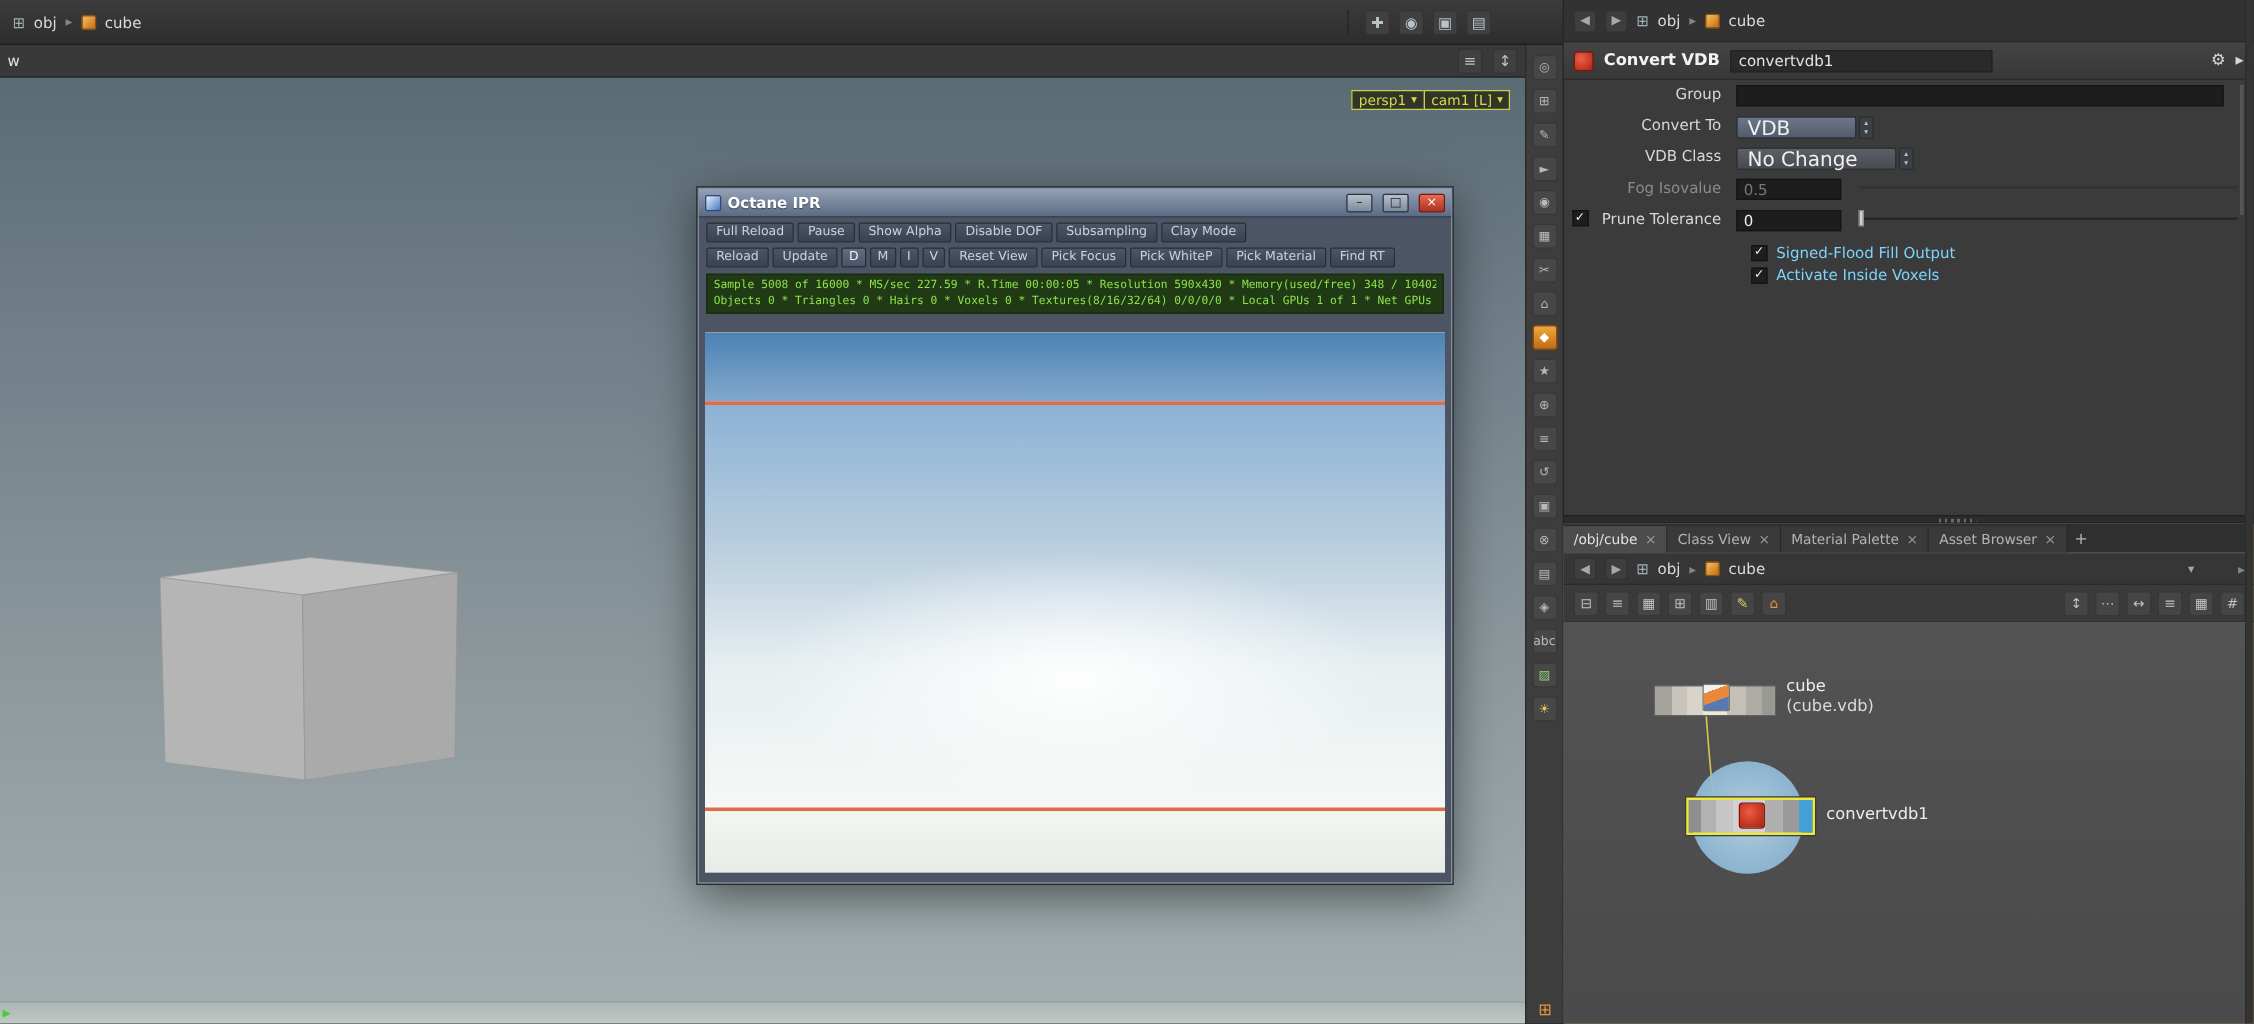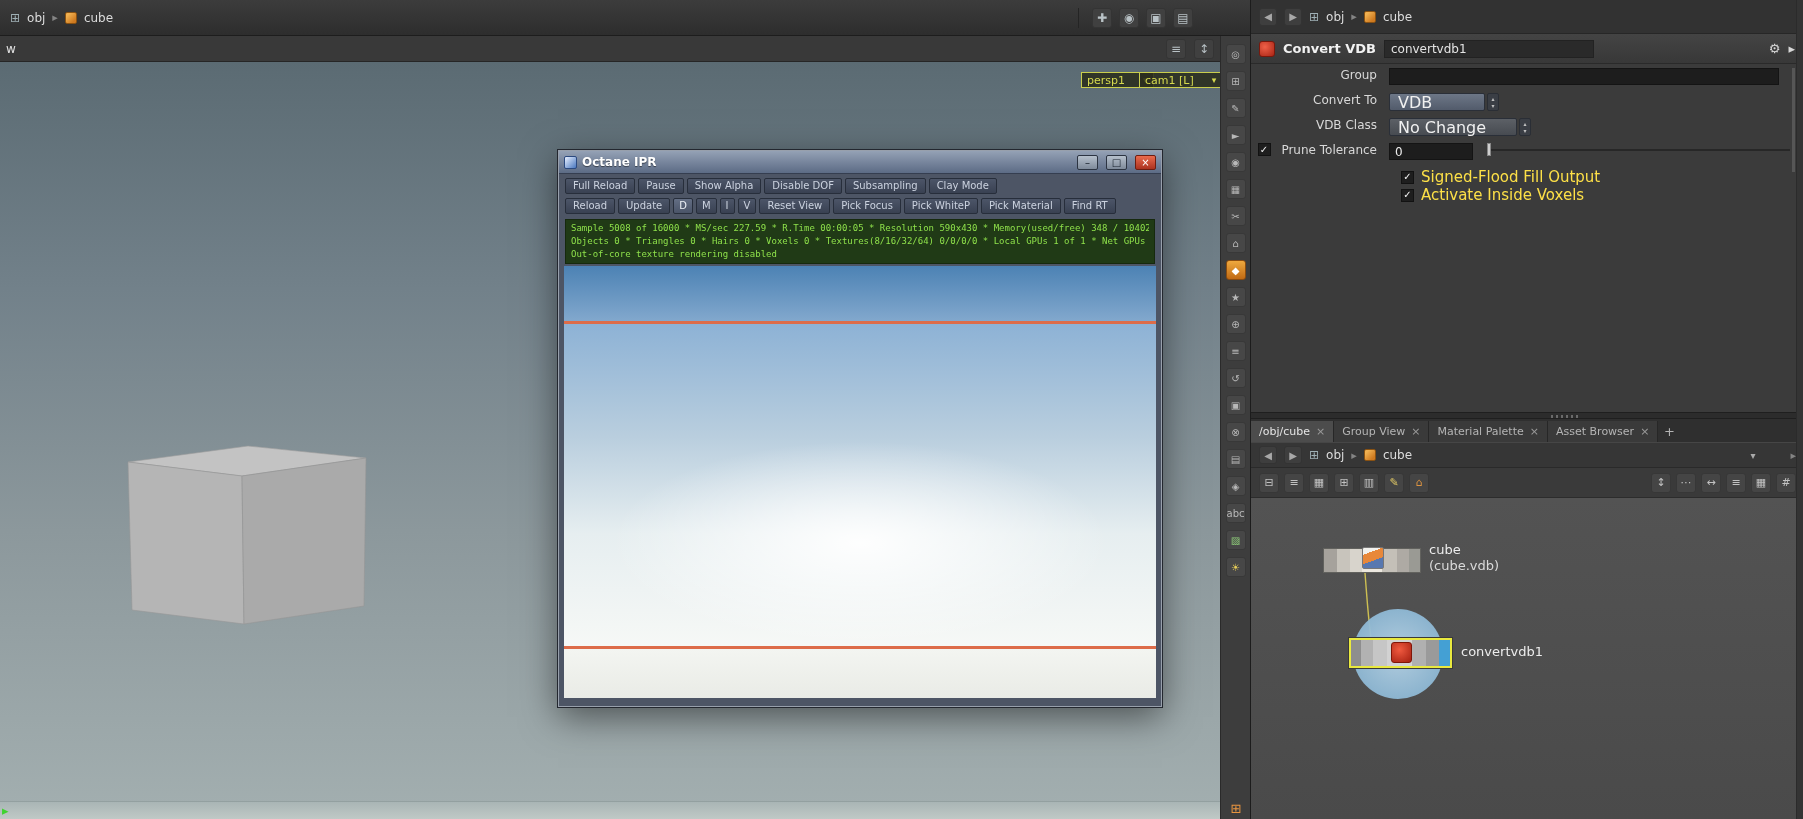--- a/index.html
+++ b/index.html
@@ -14,21 +14,21 @@
 .cube-glyph{width:12px;height:12px;border-radius:2px;background:linear-gradient(135deg,#f0b050 20%,#cf7a20 80%);border:1px solid #8a5212}
 .tt-field{flex:1;height:20px;border-right:1px solid #242424;margin:0 6px}
 .tbar-icon{width:20px;height:20px;display:flex;align-items:center;justify-content:center;color:#b9c2c6;font-size:12px;border-radius:3px;background:#404040;border:1px solid #343434}
 
 .second-bar{position:absolute;left:0;top:36px;width:1220px;height:26px;background:#393939;border-bottom:1px solid #262626;display:flex;align-items:center;gap:8px;padding:0 6px;z-index:5}
 .second-label{color:#e2e2e2}
 .sb-spacer{flex:1}
 
 .viewport{position:absolute;left:0;top:62px;width:1220px;height:757px;background:linear-gradient(180deg,#5b6b73 0%,#72818a 30%,#8c989c 62%,#a3afb0 100%);overflow:hidden}
 .vp-bottom{position:absolute;left:0;bottom:0;width:100%;height:18px;background:linear-gradient(#a9b5b5,#c0c9c6);border-top:1px solid #93a0a0}
-.vp-chip{position:absolute;top:10px;height:16px;background:rgba(42,46,30,.88);border:1px solid #c9ce4d;color:#d6da4e;font-size:11px;display:flex;align-items:center;gap:18px;padding:0 5px;white-space:nowrap}
+.vp-chip{position:absolute;top:10px;height:16px;background:rgba(42,46,30,.88);border:1px solid #c9ce4d;color:#d6da4e;font-size:11px;display:flex;align-items:center;gap:4px;padding:0 5px;white-space:nowrap}
 .vp-chip .caret{font-size:9px;color:#d6da4e}
 .marker{position:absolute;left:2px;bottom:1px;color:#3fd32f;font-size:13px;z-index:3}
 
 .side-strip{position:absolute;left:1220px;top:36px;width:30px;height:783px;background:#3d3d3d;border-left:1px solid #2a2a2a;display:flex;flex-direction:column;align-items:center;padding-top:8px;gap:7px;z-index:5}
 .ss-icon{width:20px;height:20px;border-radius:3px;background:#474747;border:1px solid #383838;color:#b8b8b8;font-size:10px;display:flex;align-items:center;justify-content:center;flex:none}
 .ss-icon.hl{background:linear-gradient(#efa93e,#c06a14);color:#fff;border-color:#8a4c10}
 .ss-icon.green{color:#8cc878}
 .ss-icon.yellow{color:#e8ce58}
 .ss-quick{position:absolute;bottom:3px;left:5px;width:20px;height:16px;color:#e89540;font-size:13px;display:flex;align-items:center;justify-content:center}
 
@@ -72,21 +72,21 @@
 .dd-gray{background:linear-gradient(#5c6066,#474b51)}
 .stepper{display:flex;flex-direction:column;justify-content:center;margin-left:2px;height:18px;width:12px;background:#3a3e45;border:1px solid #2a2e35;border-radius:2px}
 .stepper span{font-size:6px;line-height:7px;color:#c0c0c0;text-align:center}
 .slider{flex:1;height:13px;margin:0 13px 0 14px;position:relative}
 .slider .track{position:absolute;left:0;right:0;top:6px;height:2px;background:#272727}
 .prow.dim .track{background:#333}
 .slider .handle{position:absolute;left:0;top:0;width:4px;height:13px;background:#cfcfcf;border:1px solid #888}
 .chk{width:13px;height:13px;background:#1e1e1e;border:1px solid #121212;display:flex;align-items:center;justify-content:center;flex:none}
 .chk .m{color:#f2f2f2;font-size:10px;line-height:10px}
 .toggle-row{display:flex;align-items:center;height:18px;padding-left:150px;gap:7px}
-.toggle-label{color:#fde047;font-size:15px;white-space:nowrap}
+.toggle-label{color:#7dd3fc;font-size:12px;white-space:nowrap}
 .pp-scroll{position:absolute;right:8px;top:68px;width:3px;height:104px;background:#565656}
 .pane-divider{position:absolute;left:0;top:412px;width:553px;height:7px;background:#2c2c2c;border-top:1px solid #1f1f1f;border-bottom:1px solid #1f1f1f}
 .grip{position:absolute;left:300px;top:2px;width:30px;height:3px;background:repeating-linear-gradient(90deg,#6a6a6a 0 2px,transparent 2px 5px)}
 
 .net-pane{position:absolute;left:0;top:419px;width:553px;height:400px;background:#fdba74}
 .tabs{height:23px;background:#2f2f2f;display:flex;align-items:flex-end}
 .tab{height:21px;display:flex;align-items:center;gap:6px;padding:0 8px;font-size:11px;background:#3a3a3a;color:#b4b4b4;border-right:1px solid #272727;white-space:nowrap}
 .tab.active{background:#4c4c4c;color:#e4e4e4}
 .tab .x{color:#9a9a9a;font-size:11px}
 .tab-add{width:22px;height:21px;display:flex;align-items:center;justify-content:center;color:#b4b4b4;font-size:13px}
@@ -202,21 +202,20 @@
       <span class="obtn sm">V</span>
       <span class="obtn">Reset View</span>
       <span class="obtn">Pick Focus</span>
       <span class="obtn">Pick WhiteP</span>
       <span class="obtn">Pick Material</span>
       <span class="obtn">Find RT</span>
     </div>
     <div class="o-status">
       <div>Sample 5008 of 16000 * MS/sec 227.59 * R.Time 00:00:05 * Resolution 590x430 * Memory(used/free) 348 / 10402 [MB]</div>
       <div>Objects 0 * Triangles 0 * Hairs 0 * Voxels 0 * Textures(8/16/32/64) 0/0/0/0 * Local GPUs 1 of 1 * Net GPUs 0 of 0</div>
-      <div>Out-of-core texture rendering disabled</div>
     </div>
     <div class="o-render">
       <div class="band-a"></div>
       <div class="hl1"></div>
       <div class="band-b"></div>
       <div class="hl2"></div>
       <div class="band-c"></div>
     </div>
   </div>
 
@@ -258,20 +257,28 @@
       </div>
       <div class="prow">
         <span class="gutter"></span>
         <span class="plabel">VDB Class</span>
         <span class="dropdown dd-gray" style="width:128px">No Change</span>
         <span class="stepper">
           <span>▴</span>
           <span>▾</span>
         </span>
       </div>
+      <div class="prow dim">
+        <span class="gutter"></span>
+        <span class="plabel">Fog Isovalue</span>
+        <span class="pfield dim" style="width:84px">0.5</span>
+        <span class="slider">
+            <span class="track"></span>
+          </span>
+      </div>
       <div class="prow">
         <span class="gutter">
           <span class="chk">
               <span class="m">✓</span>
             </span>
         </span>
         <span class="plabel">Prune Tolerance</span>
         <span class="pfield" style="width:84px">0</span>
         <span class="slider">
           <span class="track"></span>
@@ -298,21 +305,21 @@
       <span class="grip"></span>
     </div>
 
     <div class="net-pane">
       <div class="tabs">
         <span class="tab active">
           <span>/obj/cube</span>
           <span class="x">×</span>
         </span>
         <span class="tab">
-          <span>Group View</span>
+          <span>Class View</span>
           <span class="x">×</span>
         </span>
         <span class="tab">
           <span>Material Palette</span>
           <span class="x">×</span>
         </span>
         <span class="tab">
           <span>Asset Browser</span>
           <span class="x">×</span>
         </span>

